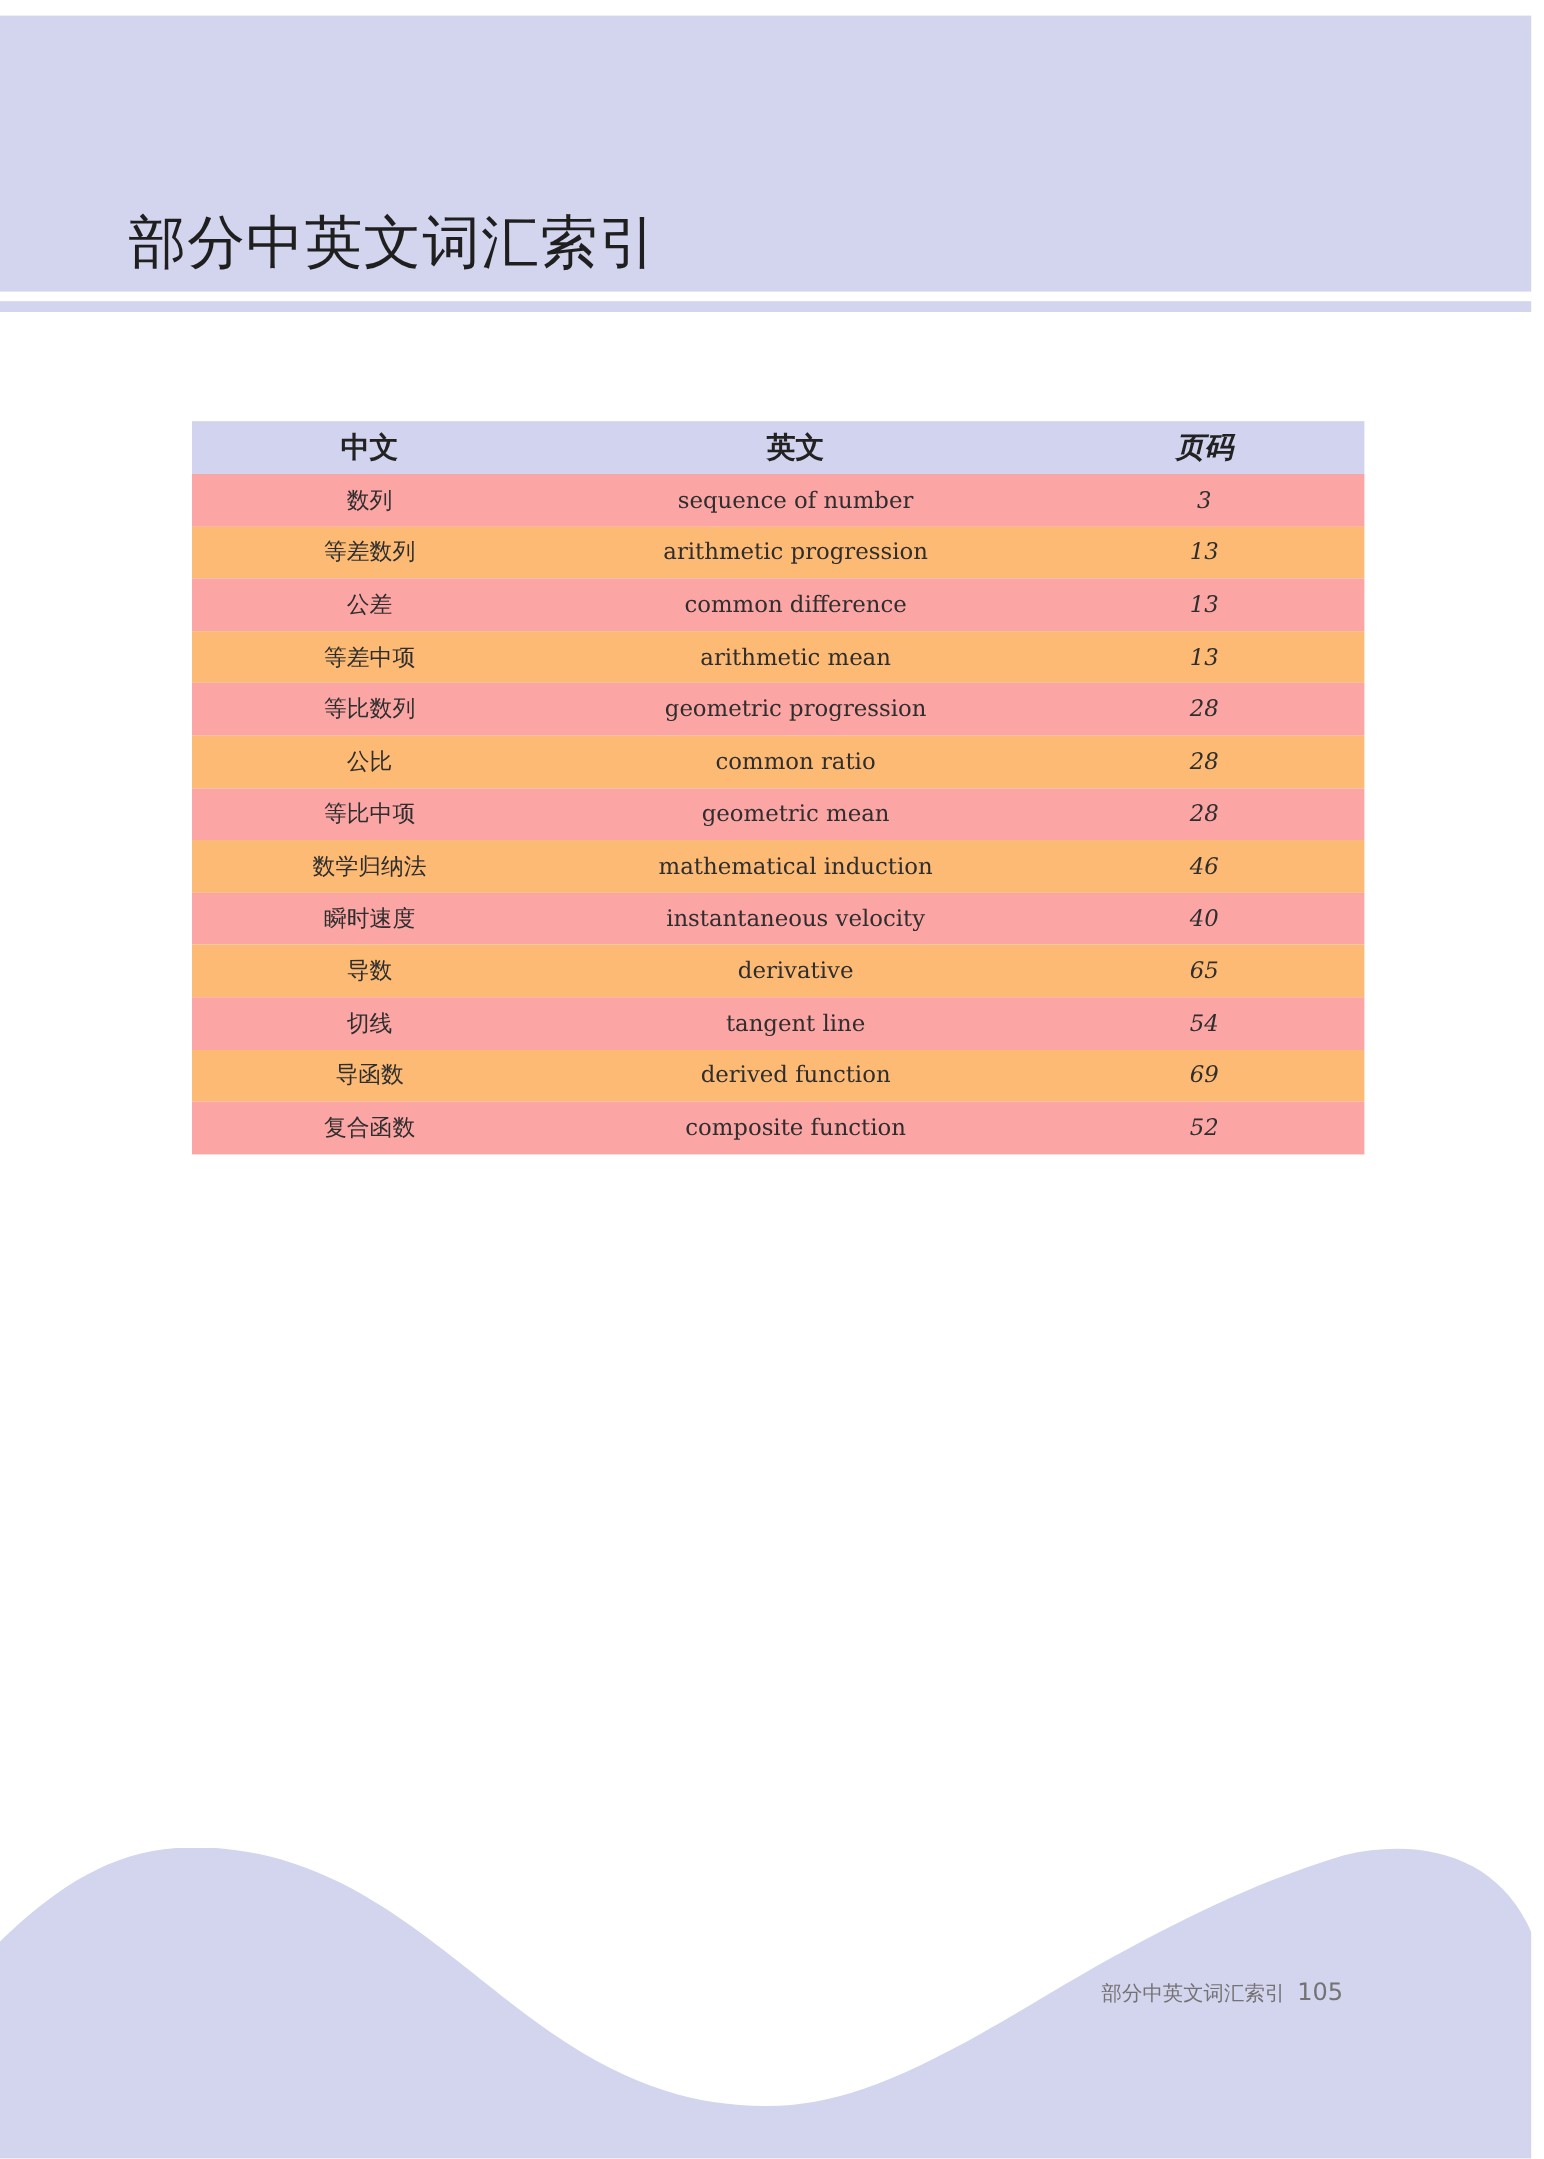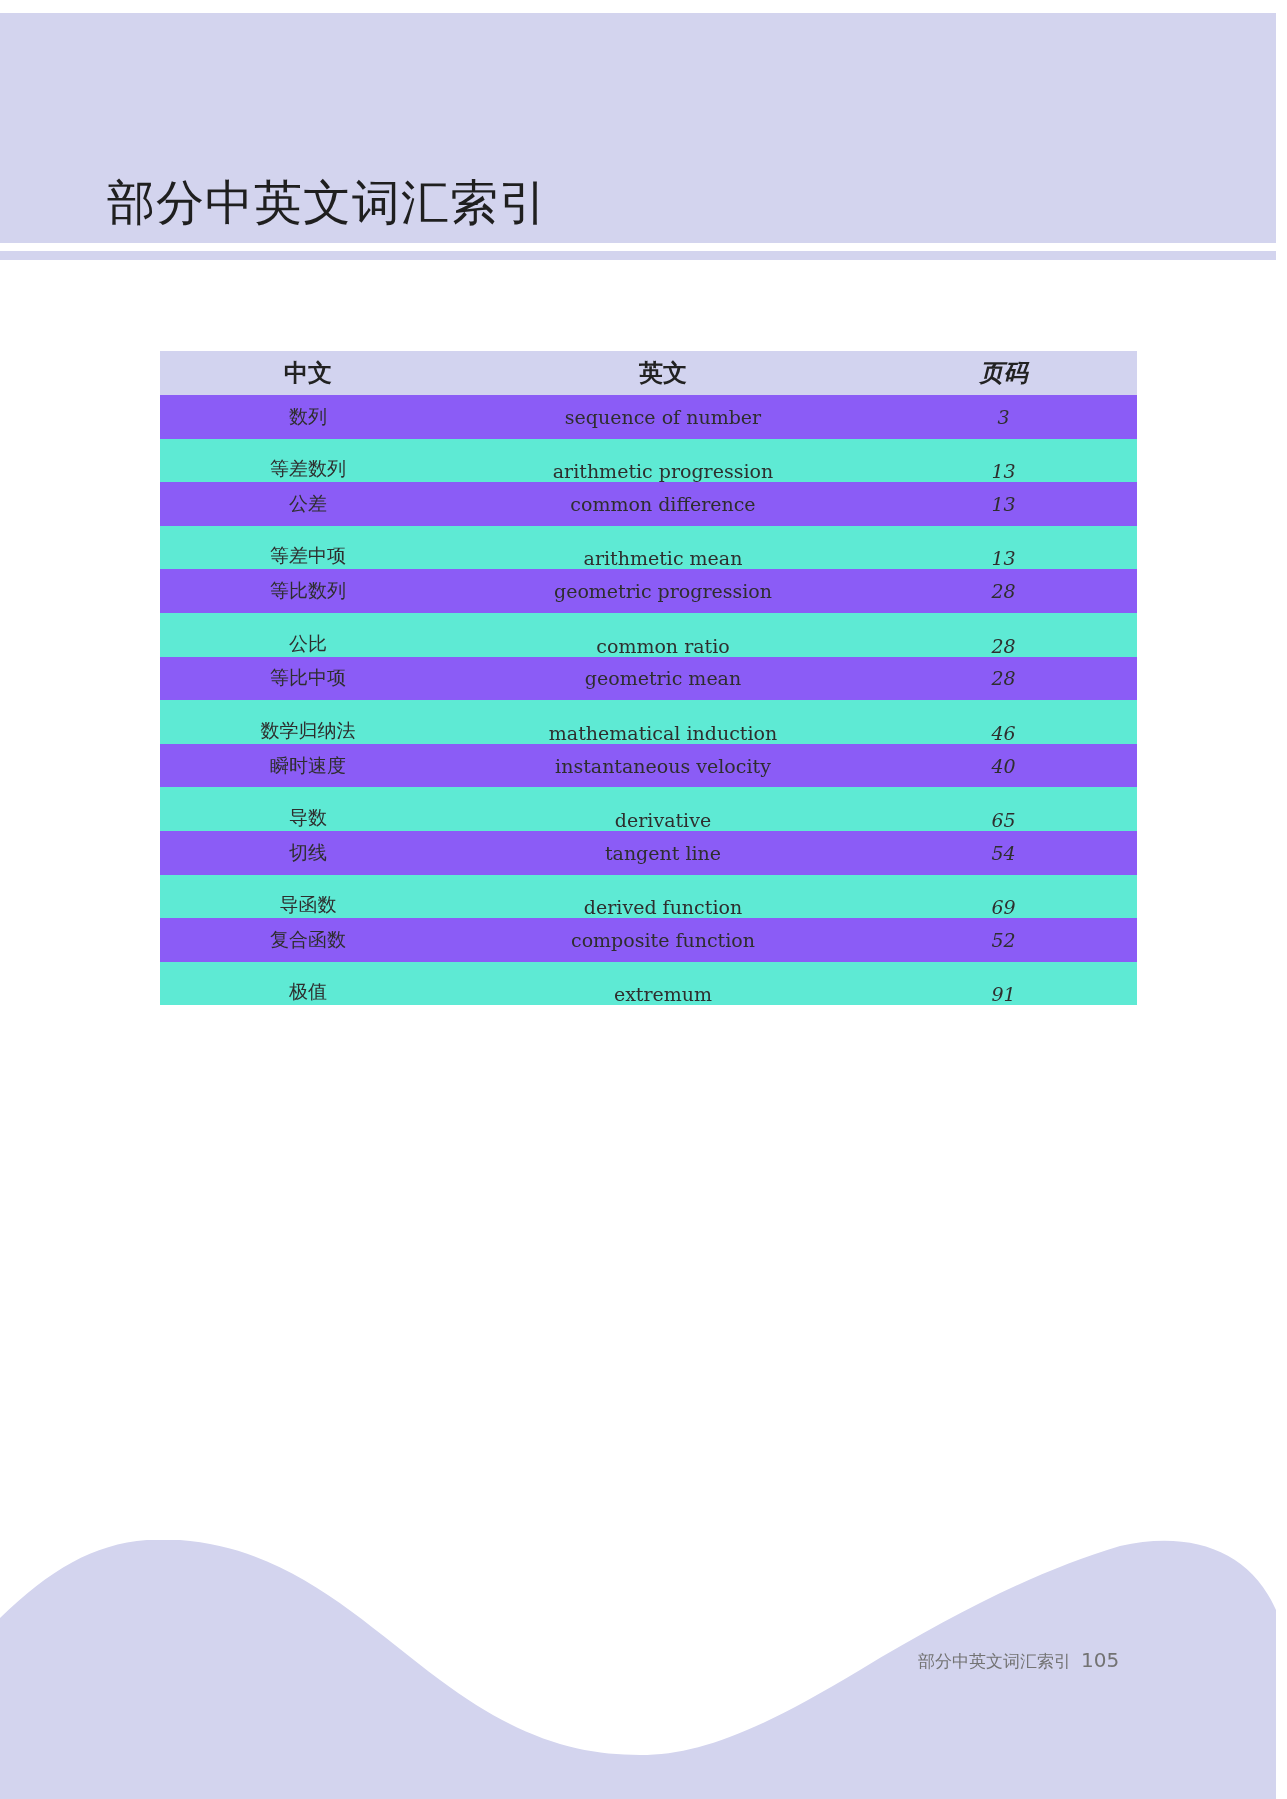--- a/index.html
+++ b/index.html
@@ -22,22 +22,22 @@
     font-family: "DejaVu Serif", "Liberation Serif", serif;
     font-size: 48px; letter-spacing: 1px; color: #1f1f1f; line-height: 60px;
     white-space: nowrap;
   }
   .table {
     position: absolute; left: 160px; top: 351px; width: 977px;
     border-collapse: collapse;
   }
   .table .row { display: flex; height: 43.6px; align-items: center; }
   .table .row.head { height: 44px; background: #d2d3ef; }
-  .table .row.even { background: #8b5cf6; }
-  .table .row.odd { background: #5eead4; align-items: flex-end; }
+  .table .row.even { background: #fca5a5; }
+  .table .row.odd { background: #fdba74; }
   .cell { text-align: center; font-size: 19px; color: #2e2e2e; white-space: nowrap; }
   .c1 { width: 296px; }
   .c2 { width: 414px; }
   .c3 { width: 267px; font-style: italic; }
   .head .cell { font-family: "DejaVu Sans", "Liberation Sans", sans-serif; font-weight: bold; font-size: 24px; color: #222; }
   .wave { position: absolute; left: 0; top: 1540px; width: 1287px; height: 259px; }
   .footer-text {
     position: absolute; left: 918px; top: 1648px;
     font-family: "DejaVu Sans", "Liberation Sans", sans-serif;
     font-size: 17px; color: #737373; white-space: nowrap;
@@ -115,25 +115,20 @@
   <div class="row odd">
     <div class="cell c1">导函数</div>
     <div class="cell c2">derived function</div>
     <div class="cell c3">69</div>
   </div>
   <div class="row even">
     <div class="cell c1">复合函数</div>
     <div class="cell c2">composite function</div>
     <div class="cell c3">52</div>
   </div>
-  <div class="row odd">
-    <div class="cell c1">极值</div>
-    <div class="cell c2">extremum</div>
-    <div class="cell c3">91</div>
-  </div>
 </div>
 
 <svg class="wave" viewBox="0 0 1287 259" preserveAspectRatio="none">
   <path d="M0,78 C60,20 110,-5 180,0 C290,8 360,80 440,140 C520,200 580,215 640,215 C700,215 760,190 860,130 C960,70 1040,30 1120,6 C1190,-10 1250,10 1276,70 L1276,259 L0,259 Z" fill="#d3d4ee"></path>
 </svg>
 
 <div class="footer-text">
   <span>部分中英文词汇索引</span><span class="pnum">105</span>
 </div>
 

